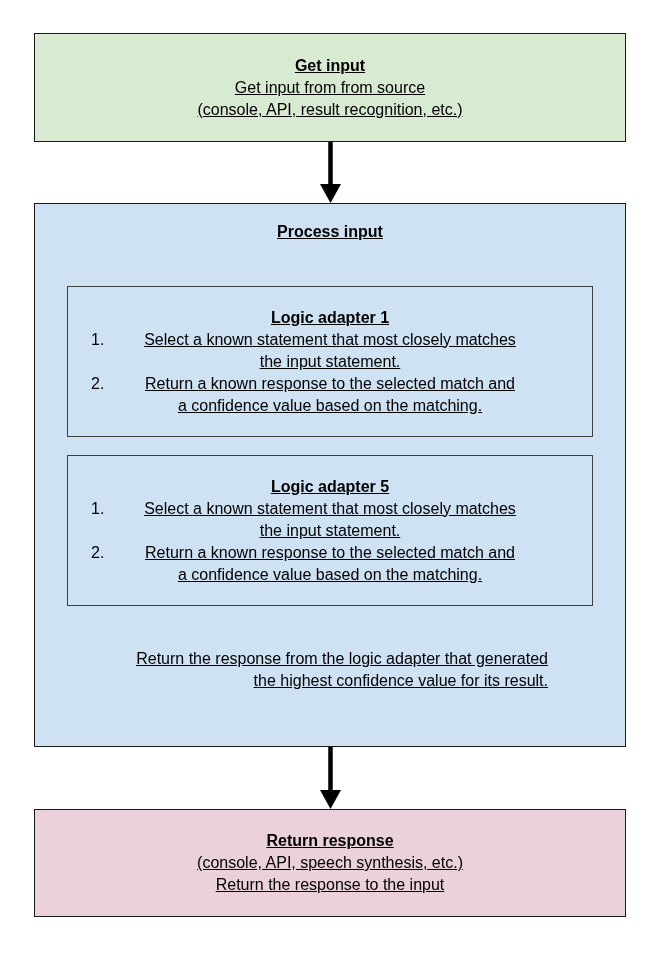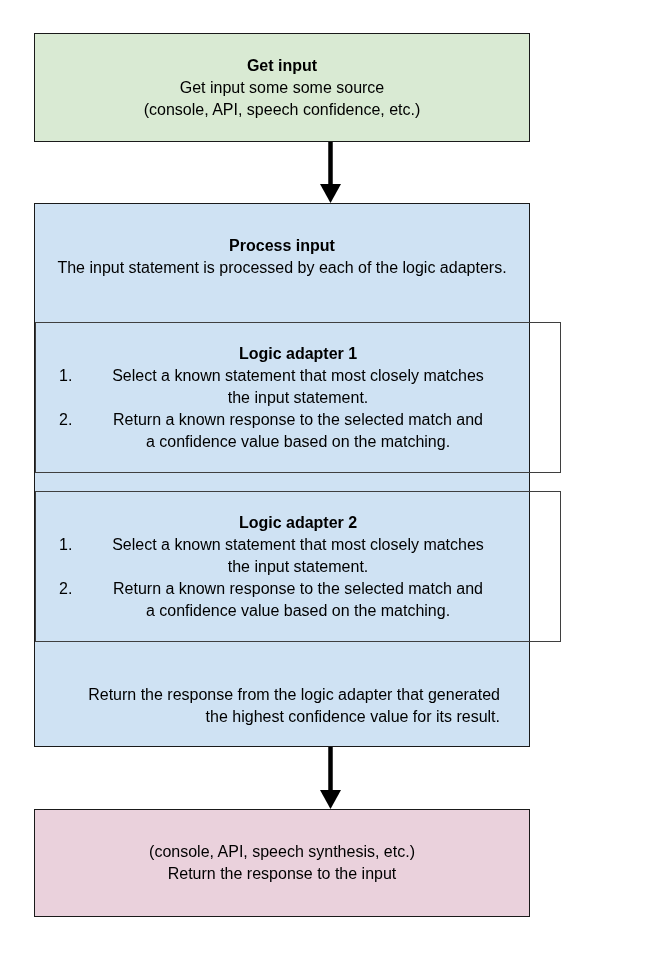--- a/index.html
+++ b/index.html
@@ -10,40 +10,41 @@
     background: #ffffff;
     font-family: "Liberation Sans", "DejaVu Sans", sans-serif;
     font-size: 16px;
     line-height: 22px;
     color: #000000;
     overflow: hidden;
   }
   .node {
     position: absolute;
     left: 34px;
-    width: 496px;
+    width: 592px;
     box-sizing: border-box;
     border: 1.5px solid #1a1a1a;
     text-align: center;
+    text-decoration: underline;
   }
   .node-title { font-weight: bold; }
   .node-line { }
 
   .node-green {
     top: 33px;
     height: 109px;
     background: #d9ead3;
     display: flex; flex-direction: column; justify-content: center;
   }
   .node-blue {
     top: 203px;
     height: 544px;
     background: #cfe2f3;
   }
-  .node-blue .node-title { margin-top: 31px; }
+  .node-blue .node-title { margin-top: 17px; }
   .node-pink {
     top: 809px;
     height: 108px;
     background: #ead1dc;
     display: flex; flex-direction: column; justify-content: center;
   }
 
   .adapter {
     width: 526px;
     height: 151px;
@@ -79,49 +80,48 @@
   .arrow-1 { top: 142px; height: 61px; }
   .arrow-2 { top: 747px; height: 62px; }
 </style>
 </head>
 <body>
 
 <div class="canvas">
 
   <section class="node node-green">
     <div class="node-title">Get input</div>
-    <div class="node-line">Get input some some source</div>
-    <div class="node-line">(console, API, speech confidence, etc.)</div>
+    <div class="node-line">Get input from from source</div>
+    <div class="node-line">(console, API, result recognition, etc.)</div>
   </section>
 
   <svg class="arrow arrow-1" viewBox="0 0 25 61" aria-hidden="true">
     <line x1="12.5" y1="0" x2="12.5" y2="44" stroke="#000000" stroke-width="4.5"></line>
     <polygon points="2,42 23,42 12.5,61" fill="#000000"></polygon>
   </svg>
 
   <section class="node node-blue">
     <div class="node-title">Process input</div>
-    <div class="node-line">The input statement is processed by each of the logic adapters.</div>
 
     <div class="adapter">
       <div class="adapter-title">Logic adapter 1</div>
       <ol class="steps">
         <li class="step">
           <span class="step-num">1.</span>
           <span class="step-text">Select a known statement that most closely matches the input statement.</span>
         </li>
         <li class="step">
           <span class="step-num">2.</span>
           <span class="step-text">Return a known response to the selected match and a confidence value based on the matching.</span>
         </li>
       </ol>
     </div>
 
     <div class="adapter">
-      <div class="adapter-title">Logic adapter 2</div>
+      <div class="adapter-title">Logic adapter 5</div>
       <ol class="steps">
         <li class="step">
           <span class="step-num">1.</span>
           <span class="step-text">Select a known statement that most closely matches the input statement.</span>
         </li>
         <li class="step">
           <span class="step-num">2.</span>
           <span class="step-text">Return a known response to the selected match and a confidence value based on the matching.</span>
         </li>
       </ol>
@@ -129,17 +129,18 @@
 
     <div class="node-footer">Return the response from the logic adapter that generated the highest confidence value for its result.</div>
   </section>
 
   <svg class="arrow arrow-2" viewBox="0 0 25 62" aria-hidden="true">
     <line x1="12.5" y1="0" x2="12.5" y2="45" stroke="#000000" stroke-width="4.5"></line>
     <polygon points="2,43 23,43 12.5,62" fill="#000000"></polygon>
   </svg>
 
   <section class="node node-pink">
+    <div class="node-title">Return response</div>
     <div class="node-line">(console, API, speech synthesis, etc.)</div>
     <div class="node-line">Return the response to the input</div>
   </section>
 
 </div>
 
 </body></html>

